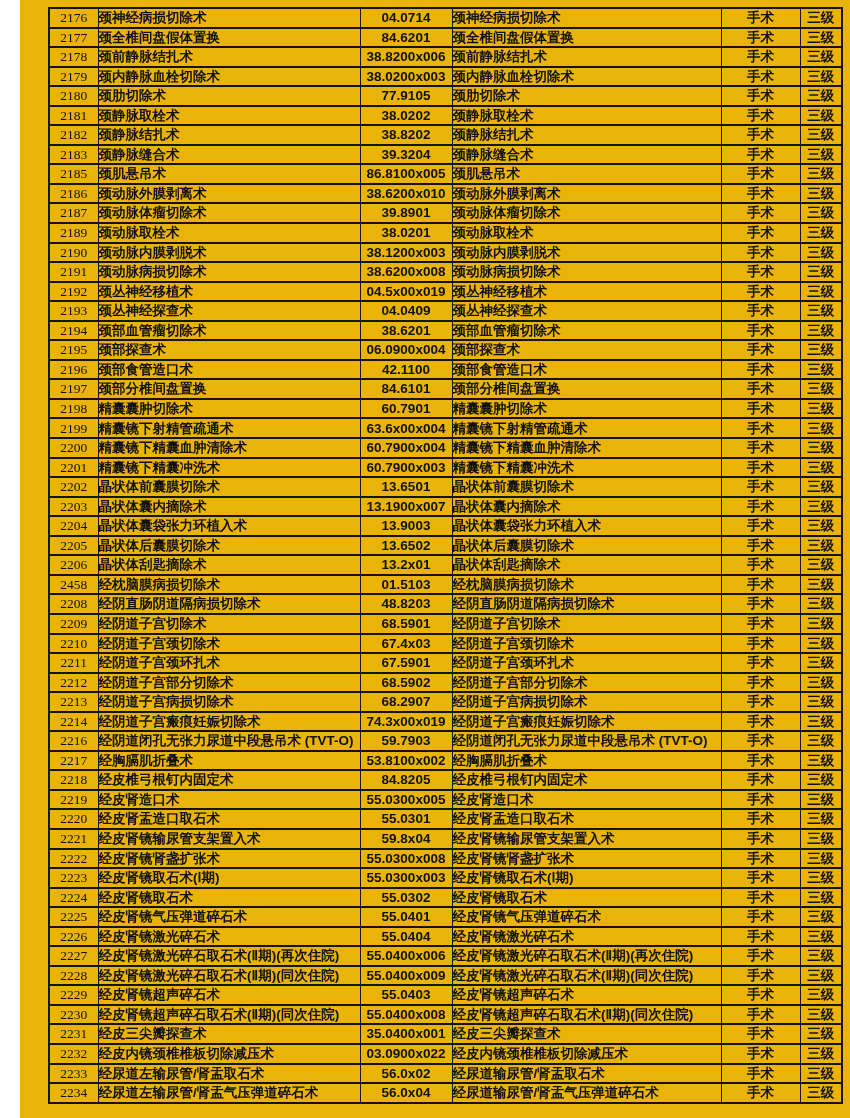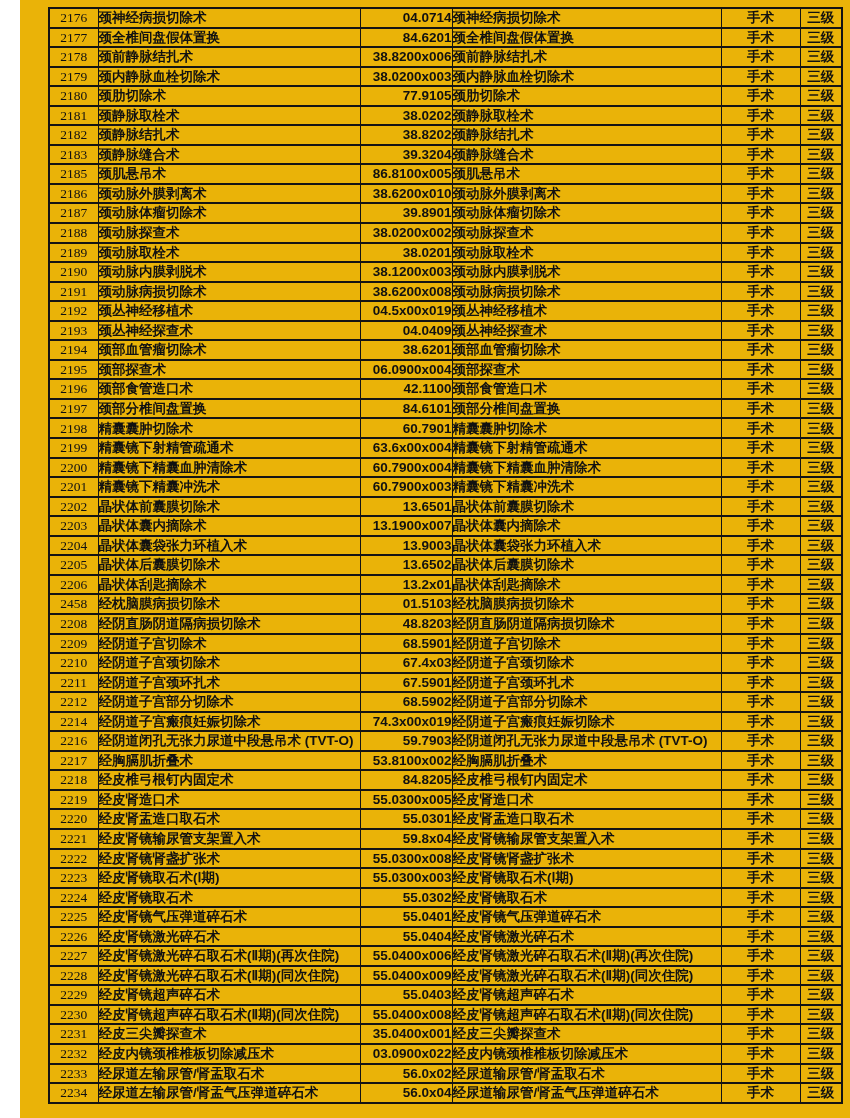--- a/index.html
+++ b/index.html
@@ -48,21 +48,21 @@
   td.c-name, td.c-name2 {
     font-family: "Liberation Sans", sans-serif;
     font-weight: 700;
     text-align: left;
     padding-left: 4px;
     padding-right: 2px;
   }
   td.c-code {
     font-family: "Liberation Sans", sans-serif;
     font-weight: 700;
-    text-align: right;
+    text-align: center;
     padding-left: 3px;
   }
   td.c-cat, td.c-lvl {
     font-weight: 700;
     text-align: center;
   }
 </style>
 </head>
 <body>
 
@@ -159,28 +159,20 @@
     </tr>
         <tr>
       <td class="c-no">2187</td>
       <td class="c-name">颈动脉体瘤切除术</td>
       <td class="c-code">39.8901</td>
       <td class="c-name2">颈动脉体瘤切除术</td>
       <td class="c-cat">手术</td>
       <td class="c-lvl">三级</td>
     </tr>
         <tr>
-      <td class="c-no">2188</td>
-      <td class="c-name">颈动脉探查术</td>
-      <td class="c-code">38.0200x002</td>
-      <td class="c-name2">颈动脉探查术</td>
-      <td class="c-cat">手术</td>
-      <td class="c-lvl">三级</td>
-    </tr>
-        <tr>
       <td class="c-no">2189</td>
       <td class="c-name">颈动脉取栓术</td>
       <td class="c-code">38.0201</td>
       <td class="c-name2">颈动脉取栓术</td>
       <td class="c-cat">手术</td>
       <td class="c-lvl">三级</td>
     </tr>
         <tr>
       <td class="c-no">2190</td>
       <td class="c-name">颈动脉内膜剥脱术</td>
@@ -355,20 +347,28 @@
       <td class="c-code">67.5901</td>
       <td class="c-name2">经阴道子宫颈环扎术</td>
       <td class="c-cat">手术</td>
       <td class="c-lvl">三级</td>
     </tr>
         <tr>
       <td class="c-no">2212</td>
       <td class="c-name">经阴道子宫部分切除术</td>
       <td class="c-code">68.5902</td>
       <td class="c-name2">经阴道子宫部分切除术</td>
+      <td class="c-cat">手术</td>
+      <td class="c-lvl">三级</td>
+    </tr>
+        <tr>
+      <td class="c-no">2213</td>
+      <td class="c-name">经阴道子宫病损切除术</td>
+      <td class="c-code">68.2907</td>
+      <td class="c-name2">经阴道子宫病损切除术</td>
       <td class="c-cat">手术</td>
       <td class="c-lvl">三级</td>
     </tr>
         <tr>
       <td class="c-no">2214</td>
       <td class="c-name">经阴道子宫瘢痕妊娠切除术</td>
       <td class="c-code">74.3x00x019</td>
       <td class="c-name2">经阴道子宫瘢痕妊娠切除术</td>
       <td class="c-cat">手术</td>
       <td class="c-lvl">三级</td>

